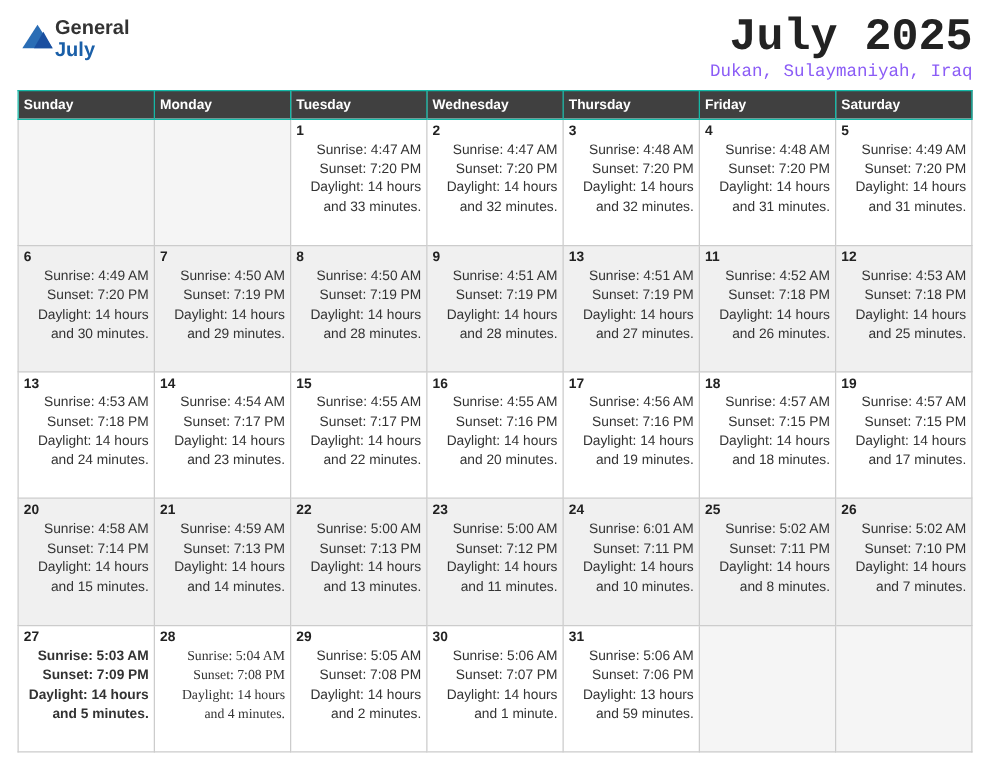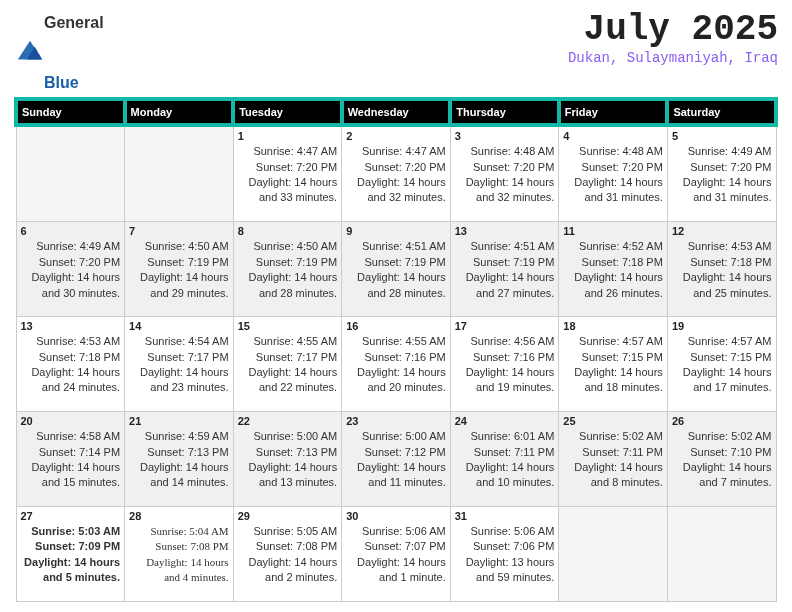--- a/index.html
+++ b/index.html
@@ -25,21 +25,20 @@
     }
     .logo {
       display: flex;
       align-items: center;
       margin-top: 4px;
     }
     .logo-text {
       display: flex;
       flex-direction: column;
       line-height: 1.1;
-      gap: 42px;
     }
     .logo-general {
       font-size: 16px;
       font-weight: bold;
       color: #333;
     }
     .logo-blue {
       font-size: 16px;
       font-weight: bold;
       color: #1a5fa8;
@@ -64,26 +63,26 @@
       color: #8b5cf6;
     }
     .calendar {
       flex: 1;
       border: 1px solid #ccc;
       border-collapse: collapse;
       width: 100%;
       table-layout: fixed;
     }
     .calendar th {
-      background: #000000;
+      background: #404040;
       color: #fff;
       font-size: 11px;
       font-weight: bold;
       padding: 5px 4px;
-      border: 4px solid #14b8a6;
+      border: 1px solid #14b8a6;
       text-align: left;
     }
     .calendar td {
       border: 1px solid #ccc;
       vertical-align: top;
       padding: 3px 4px;
       font-size: 9px;
       color: #333;
       background: #fff;
       height: 82px;
@@ -113,21 +112,21 @@
 
 <div class="page">
   <div class="header">
     <div class="logo">
       <svg class="logo-icon" viewBox="0 0 30 30">
         <polygon points="15,2 28,22 2,22" fill="#2a6db5"></polygon>
         <polygon points="20,8 28,22 12,22" fill="#1a4fa0"></polygon>
       </svg>
       <div class="logo-text">
         <span class="logo-general">General</span>
-        <span class="logo-blue">Blue</span>
+        <span class="logo-blue">July</span>
       </div>
     </div>
     <div class="title-block">
       <div class="month-title">July 2025</div>
       <div class="location-title">Dukan, Sulaymaniyah, Iraq</div>
     </div>
   </div>
 
   <table class="calendar">
     <thead>

